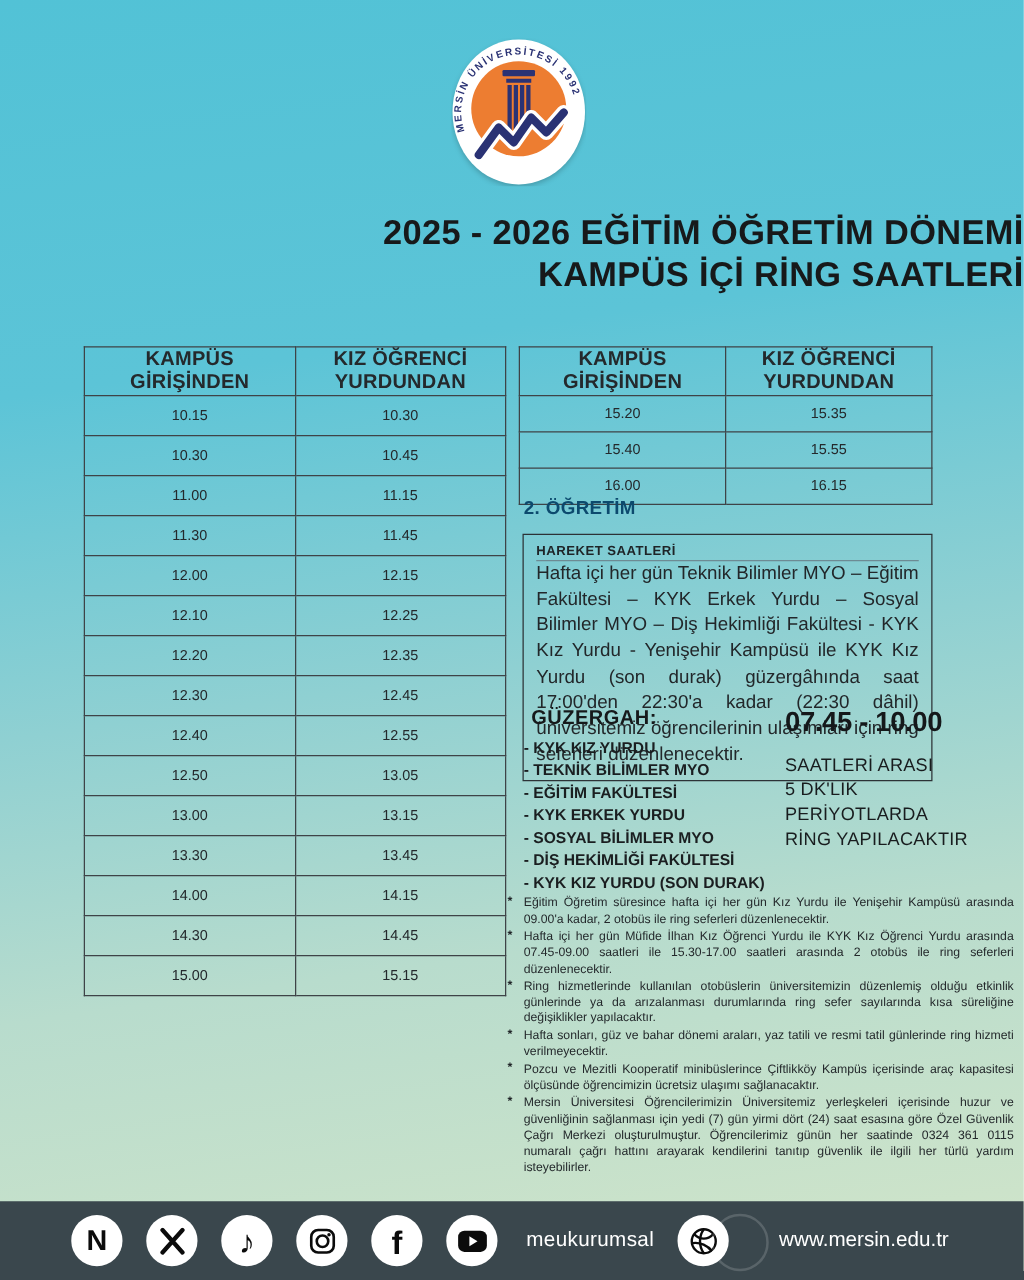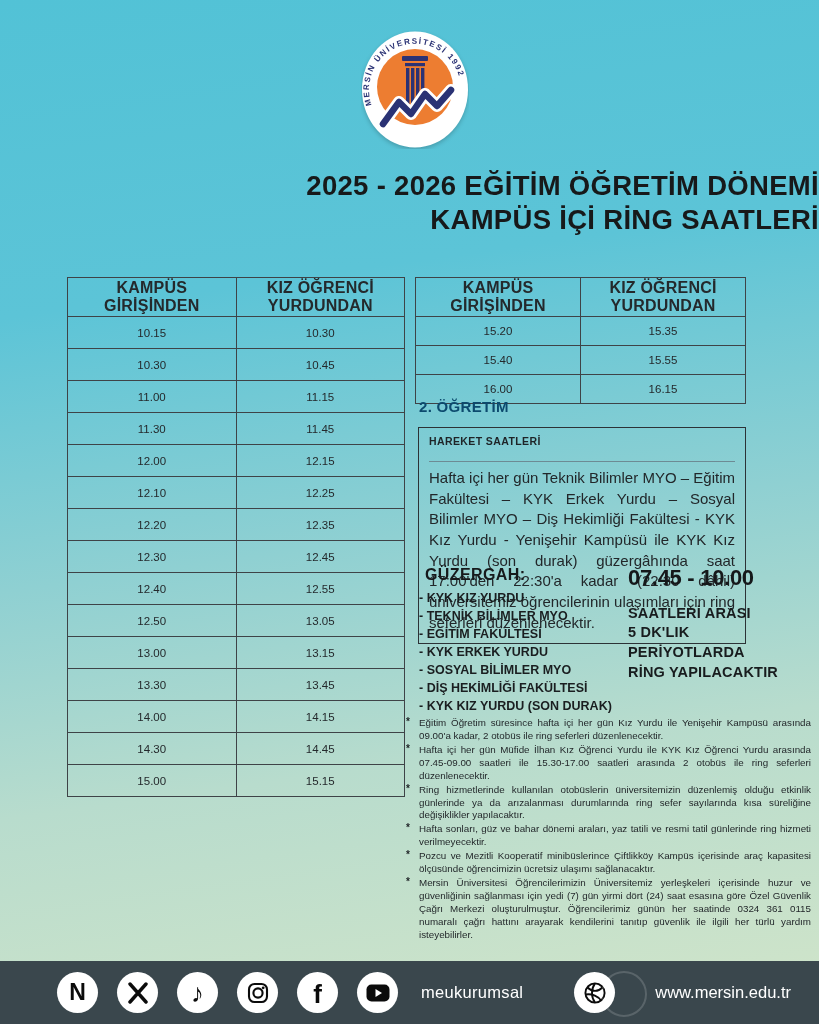--- a/index.html
+++ b/index.html
@@ -22,47 +22,47 @@
   .left-table-wrap{position:absolute;left:67px;top:277px;width:338px;}
   .left-table-wrap td{height:29px;}
   .right-table-wrap{position:absolute;left:415px;top:277px;width:331px;}
   .right-table-wrap td{height:26px;}
   .section-heading{position:absolute;left:419px;top:398px;font-size:15px;font-weight:800;color:#0c4a6e;letter-spacing:.3px;}
   .hareket-box{
     position:absolute;left:418px;top:427px;width:306px;
     border:1.5px solid #2c3236;padding:7px 10px 9px;background:transparent;
   }
   .hareket-title{font-size:10.5px;font-weight:700;letter-spacing:.4px;color:#1e2427;
-    padding-bottom:14px;border-bottom:1px solid #6d8b94;margin-bottom:6px;}
+    padding-bottom:1px;border-bottom:1px solid #6d8b94;}
   .hareket-text{font-size:15px;font-weight:500;line-height:1.38;text-align:justify;color:#22272a;}
   .guzergah{position:absolute;left:419px;top:566px;width:208px;}
   .guzergah-title{font-size:16px;font-weight:800;letter-spacing:.4px;margin:0 0 5px 6px;color:#16191b;}
   .guzergah-stop{font-size:12.5px;font-weight:700;line-height:1.44;color:#1a1e20;white-space:nowrap;}
   .interval{position:absolute;left:628px;top:564px;width:184px;}
   .time-range{font-size:22px;font-weight:800;letter-spacing:-.3px;line-height:1.3;white-space:nowrap;color:#15181a;}
   .interval-lines{margin-top:11px;}
-  .interval-line{font-size:14.5px;font-weight:700;line-height:1.36;letter-spacing:.2px;color:#181c1e;white-space:nowrap;}
+  .interval-line{font-size:14.5px;font-weight:400;line-height:1.36;letter-spacing:.2px;color:#181c1e;white-space:nowrap;}
   .footnotes{position:absolute;left:406px;top:717px;width:405px;}
   .fn{position:relative;padding-left:13px;margin-bottom:1px;}
   .fn-marker{position:absolute;left:0;top:-1px;font-weight:700;font-size:10px;}
   .fn-text{display:block;font-size:9.8px;font-weight:500;line-height:1.32;text-align:justify;color:#23282b;}
   
   .footer-bar{
     position:absolute;left:0;top:961px;width:819px;height:63px;background:#3a474d;
     display:flex;align-items:center;box-sizing:border-box;padding-left:57px;
   }
   .icon-circle{
     width:41px;height:41px;border-radius:50%;background:#ffffff;flex:none;
     display:flex;align-items:center;justify-content:center;margin-right:19px;
   }
   .glyph{font-weight:900;color:#0b0b0b;font-size:23px;line-height:1;}
   .glyph-f{font-size:26px;margin-top:3px;}
   .glyph-note{font-size:26px;}
   .handle{color:#fff;font-size:16.5px;font-weight:500;letter-spacing:.3px;margin-left:4px;}
-  .site-group{margin-left:auto;display:flex;align-items:center;padding-right:28px;position:relative;gap:32px;}
+  .site-group{margin-left:auto;display:flex;align-items:center;padding-right:60px;position:relative;gap:32px;}
   .ghost-ring{position:absolute;left:27px;top:-1px;width:42px;height:42px;border-radius:50%;
     border:2px solid rgba(255,255,255,.16);}
   .site-url{color:#fff;font-size:16.5px;font-weight:500;margin-left:8px;}
   svg{display:block;}
 </style>
 </head>
 <body>
 
 <div class="logo">
   <svg width="108" height="119" viewBox="0 0 108 119">

